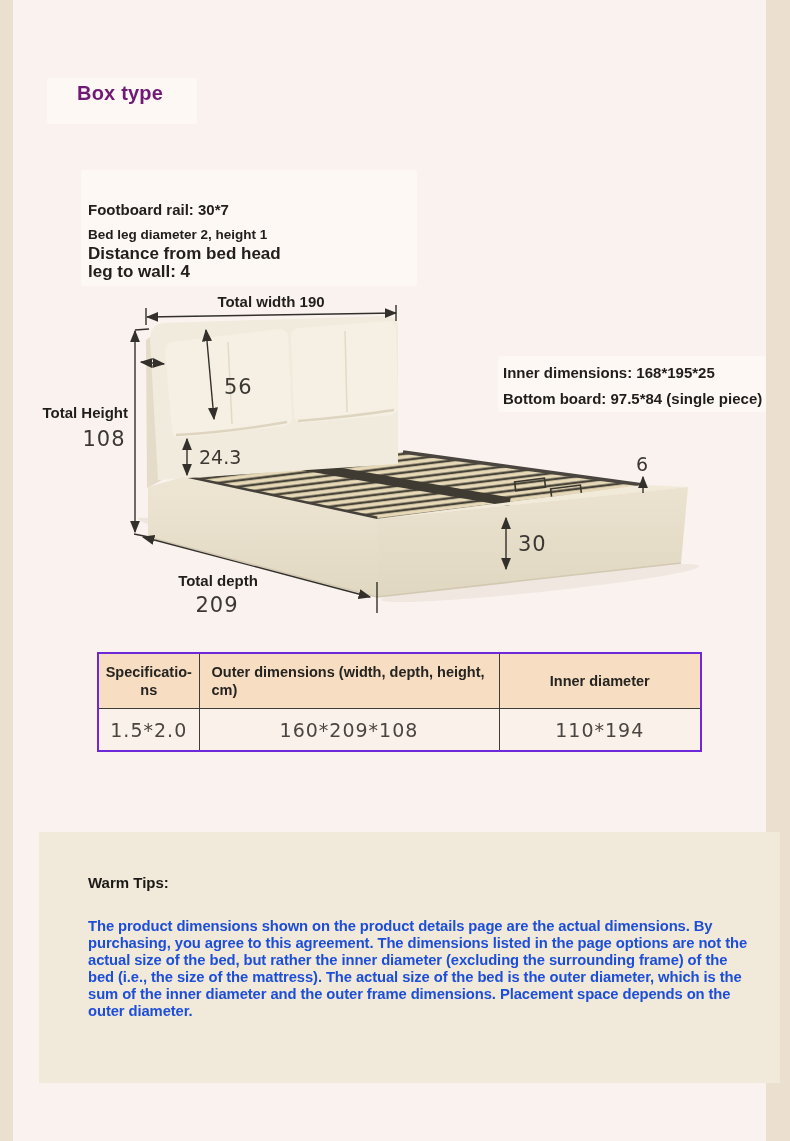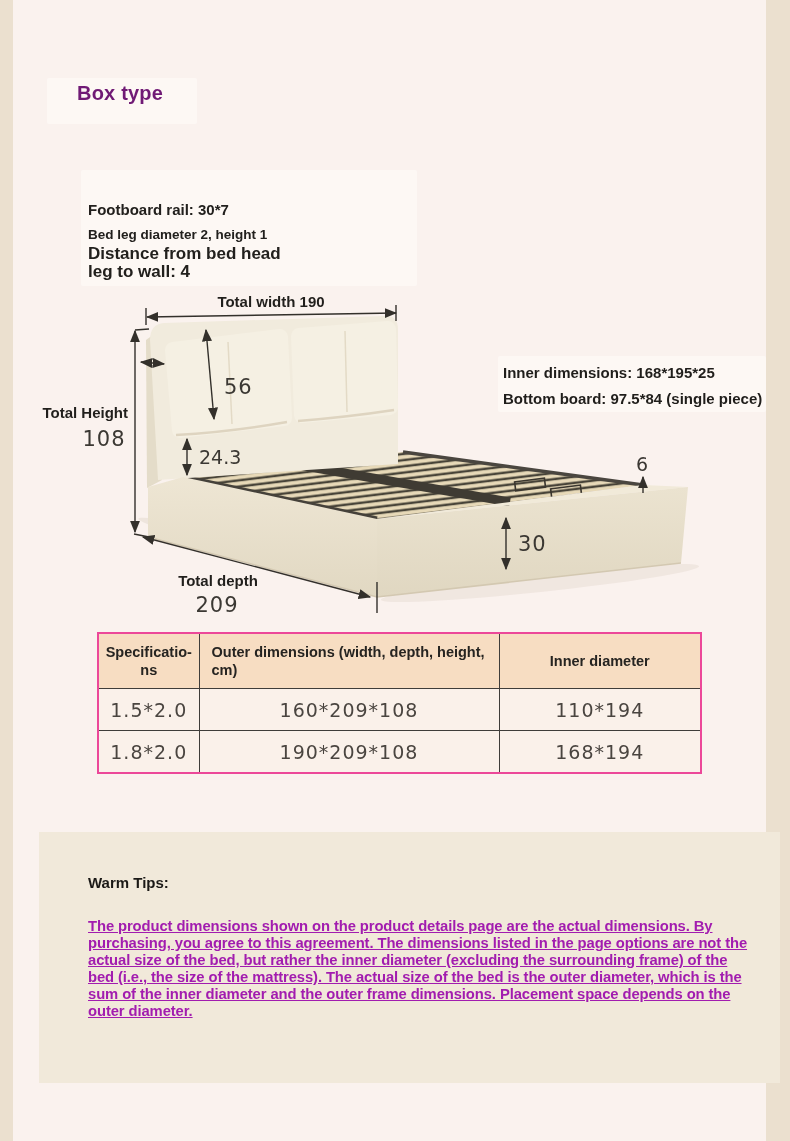--- a/index.html
+++ b/index.html
@@ -27,23 +27,23 @@
   .inner-dims{position:absolute;left:490px;top:360px;width:270px;}
   .inner-dims div{font-size:15px;font-weight:700;color:#201e1b;line-height:26px;}
   .diagram{position:absolute;left:27px;top:280px;}
 
   
   .dlab{font-family:"Liberation Sans",sans-serif;font-size:15px;font-weight:700;fill:#211f1c;}
   .dnum{font-family:"DejaVu Sans",sans-serif;font-size:21px;font-weight:400;fill:#3b3833;letter-spacing:1px;}
   .dnum-s{font-family:"DejaVu Sans",sans-serif;font-size:19px;font-weight:400;fill:#3b3833;}
 
   table.spec{
-    position:absolute;left:84px;top:632px;
+    position:absolute;left:84px;top:652px;
     width:603px;border-collapse:collapse;table-layout:fixed;
-    border:2px solid #ec4899;
+    border:2px solid #6d28d9;
   }
   table.spec th,table.spec td{border:1.4px solid #3f3d3a;}
   table.spec th{
     background:#f7ddc2;height:50px;
     font-size:14.5px;font-weight:700;color:#262421;
     text-align:center;vertical-align:middle;padding:2px 4px;line-height:1.25;
   }
   table.spec th.left{text-align:left;padding-left:12px;padding-right:6px;}
   table.spec td{
     background:#faf1ea;height:39px;text-align:center;vertical-align:middle;
@@ -55,22 +55,22 @@
   .warm-box{
     position:absolute;left:26px;top:832px;width:741px;height:251px;
     background:#f1e9da;
   }
   .warm-heading{
     position:absolute;left:49px;top:42px;
     font-size:15px;font-weight:700;color:#1b1916;
   }
   .warm-body{
     position:absolute;left:49px;top:86px;width:662px;
-    font-size:14.8px;font-weight:700;color:#a21caf;
-    line-height:16.9px;letter-spacing:-.1px;text-decoration:underline;
+    font-size:14.8px;font-weight:700;color:#1d4ed8;
+    line-height:16.9px;letter-spacing:-.1px;
   }
 </style>
 </head>
 <body>
 
 <div class="page">
   <div class="panel">
 
     <div class="patch" style="left:34px;top:78px;width:150px;height:46px;"></div>
     <div class="patch" style="left:68px;top:170px;width:336px;height:116px;"></div>
@@ -183,25 +183,20 @@
           <th class="left">Outer dimensions (width, depth, height, cm)</th>
           <th>Inner diameter</th>
         </tr>
       </thead>
       <tbody>
         <tr>
           <td>1.5*2.0</td>
           <td>160*209*108</td>
           <td>110*194</td>
         </tr>
-        <tr>
-          <td>1.8*2.0</td>
-          <td>190*209*108</td>
-          <td>168*194</td>
-        </tr>
       </tbody>
     </table>
 
     <div class="warm-box">
       <div class="warm-heading">Warm Tips:</div>
       <div class="warm-body">The product dimensions shown on the product details page are the actual dimensions. By purchasing, you agree to this agreement. The dimensions listed in the page options are not the actual size of the bed, but rather the inner diameter (excluding the surrounding frame) of the bed (i.e., the size of the mattress). The actual size of the bed is the outer diameter, which is the sum of the inner diameter and the outer frame dimensions. Placement space depends on the outer diameter.</div>
     </div>
 
   </div>
 </div>

